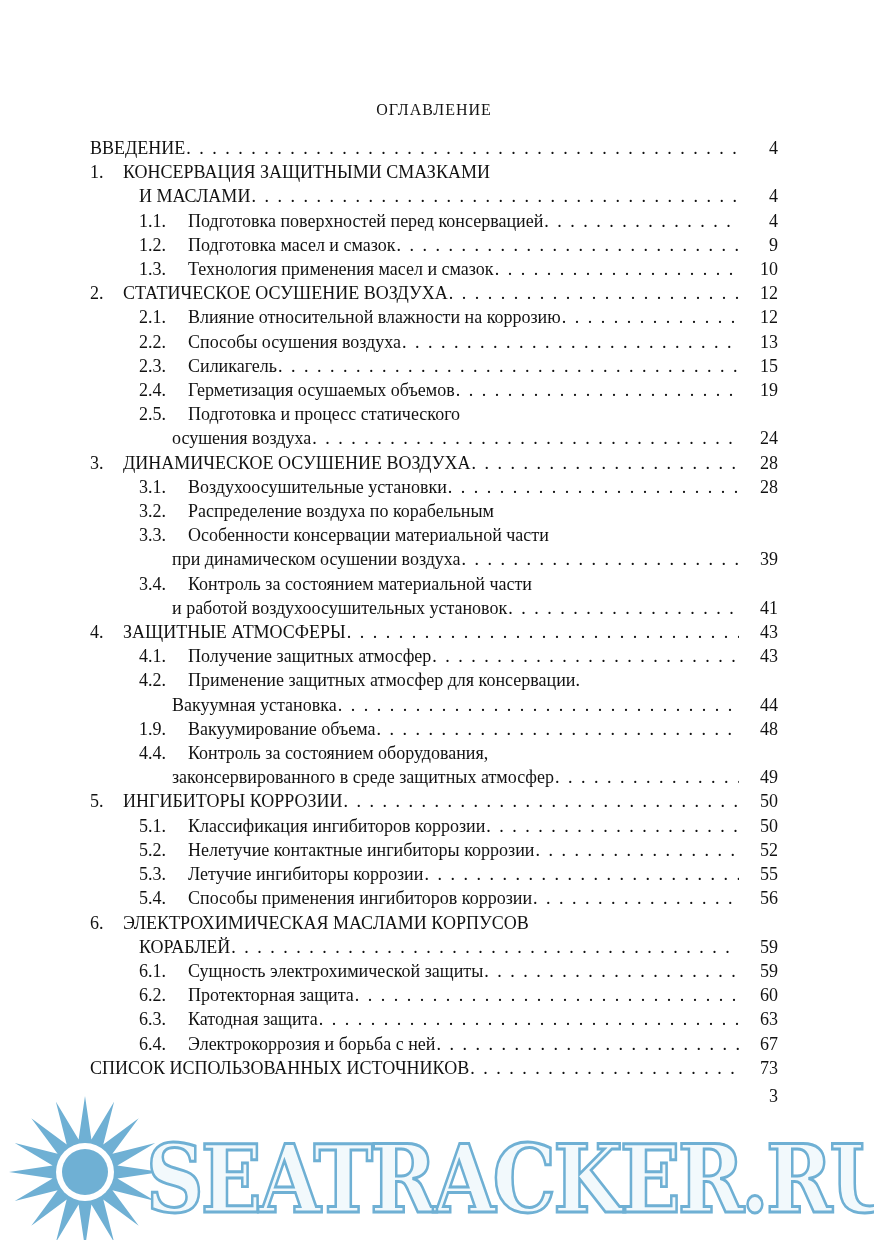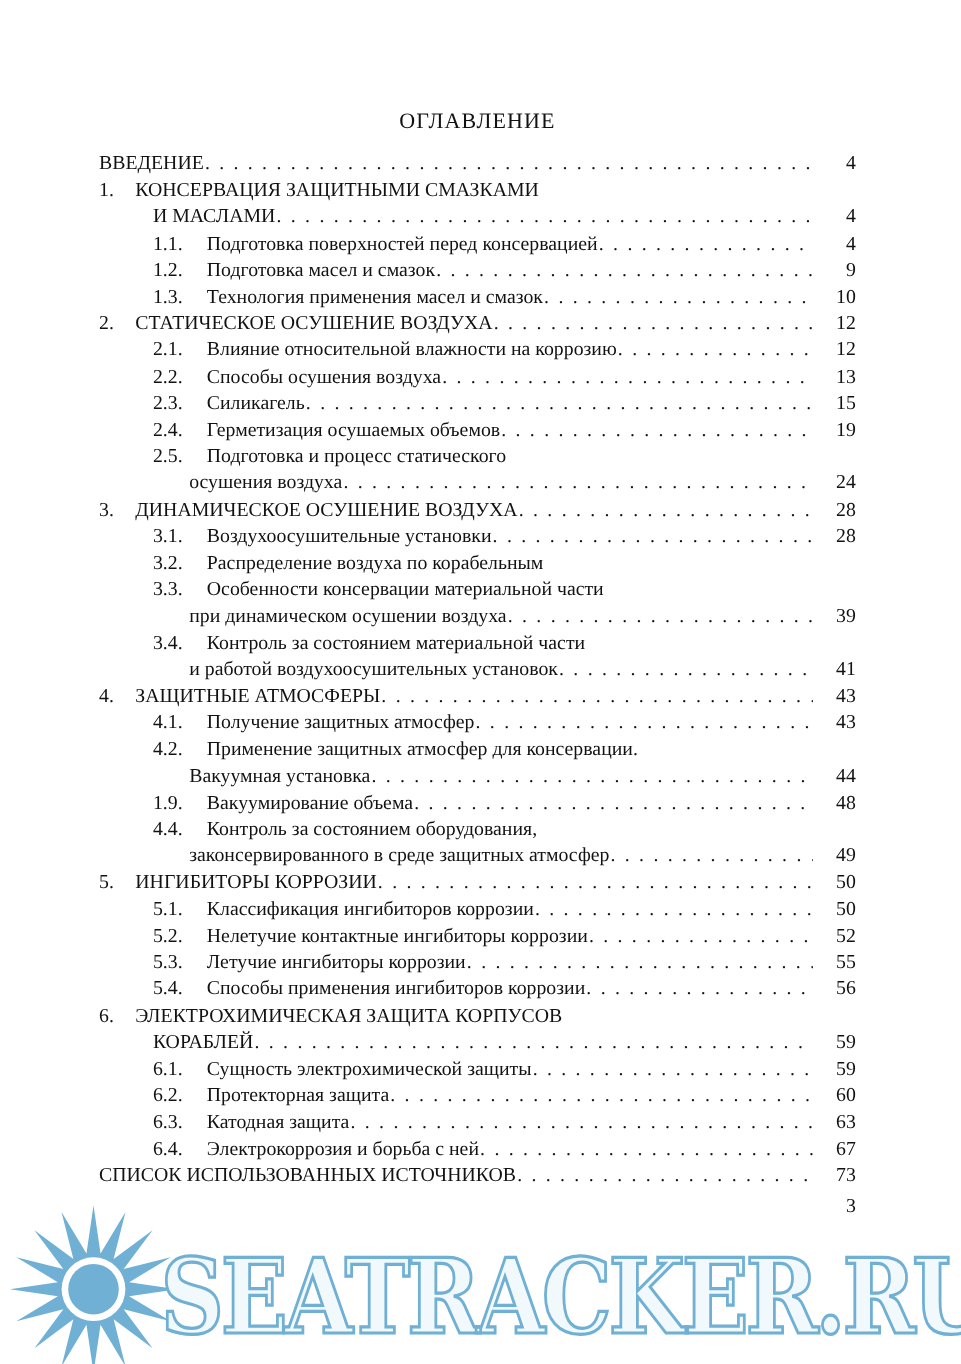--- a/index.html
+++ b/index.html
@@ -10,21 +10,21 @@
     position: relative;
     width: 874px;
     height: 1240px;
     background: #ffffff;
     overflow: hidden;
     padding: 98px 96px 0 90px;
     color: #121212;
   }
 
   .toc-title {
-    font-size: 20px;
+    font-size: 16px;
     font-weight: normal;
     text-align: center;
     letter-spacing: 1px;
     line-height: 24px;
     margin-bottom: 14px;
   }
 
   .toc { width: 100%; }
 
   .toc-line {
@@ -246,21 +246,21 @@
         <span class="pg">55</span>
       </div>
       <div class="toc-line indent-1">
         <span class="num">5.4.</span>
         <span class="text">Способы применения ингибиторов коррозии</span>
         <span class="leader"></span>
         <span class="pg">56</span>
       </div>
       <div class="toc-line indent-0">
         <span class="num">6.</span>
-        <span class="text">ЭЛЕКТРОХИМИЧЕСКАЯ ЗАЩИТА КОРПУСОВ</span>
+        <span class="text">ЭЛЕКТРОХИМИЧЕСКАЯ МАСЛАМИ КОРПУСОВ</span>
       </div>
       <div class="toc-line indent-1">
         <span class="text">КОРАБЛЕЙ</span>
         <span class="leader"></span>
         <span class="pg">59</span>
       </div>
       <div class="toc-line indent-1">
         <span class="num">6.1.</span>
         <span class="text">Сущность электрохимической защиты</span>
         <span class="leader"></span>

